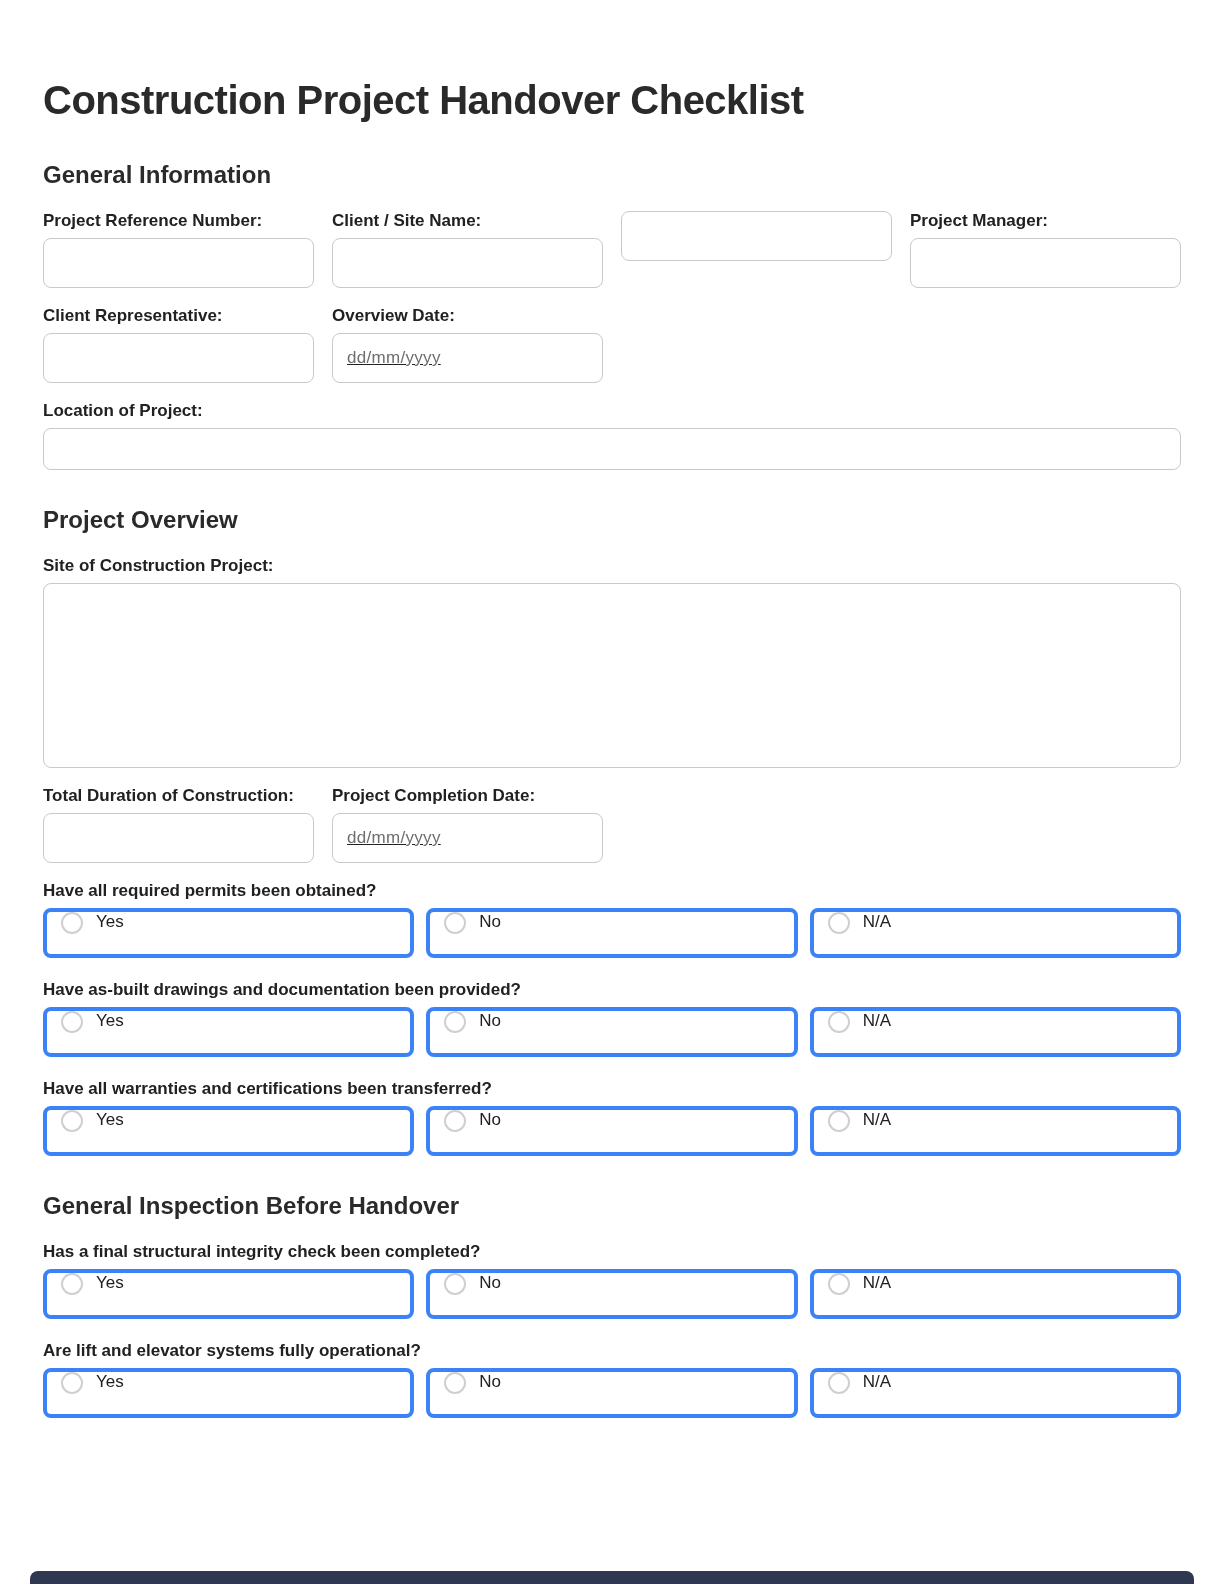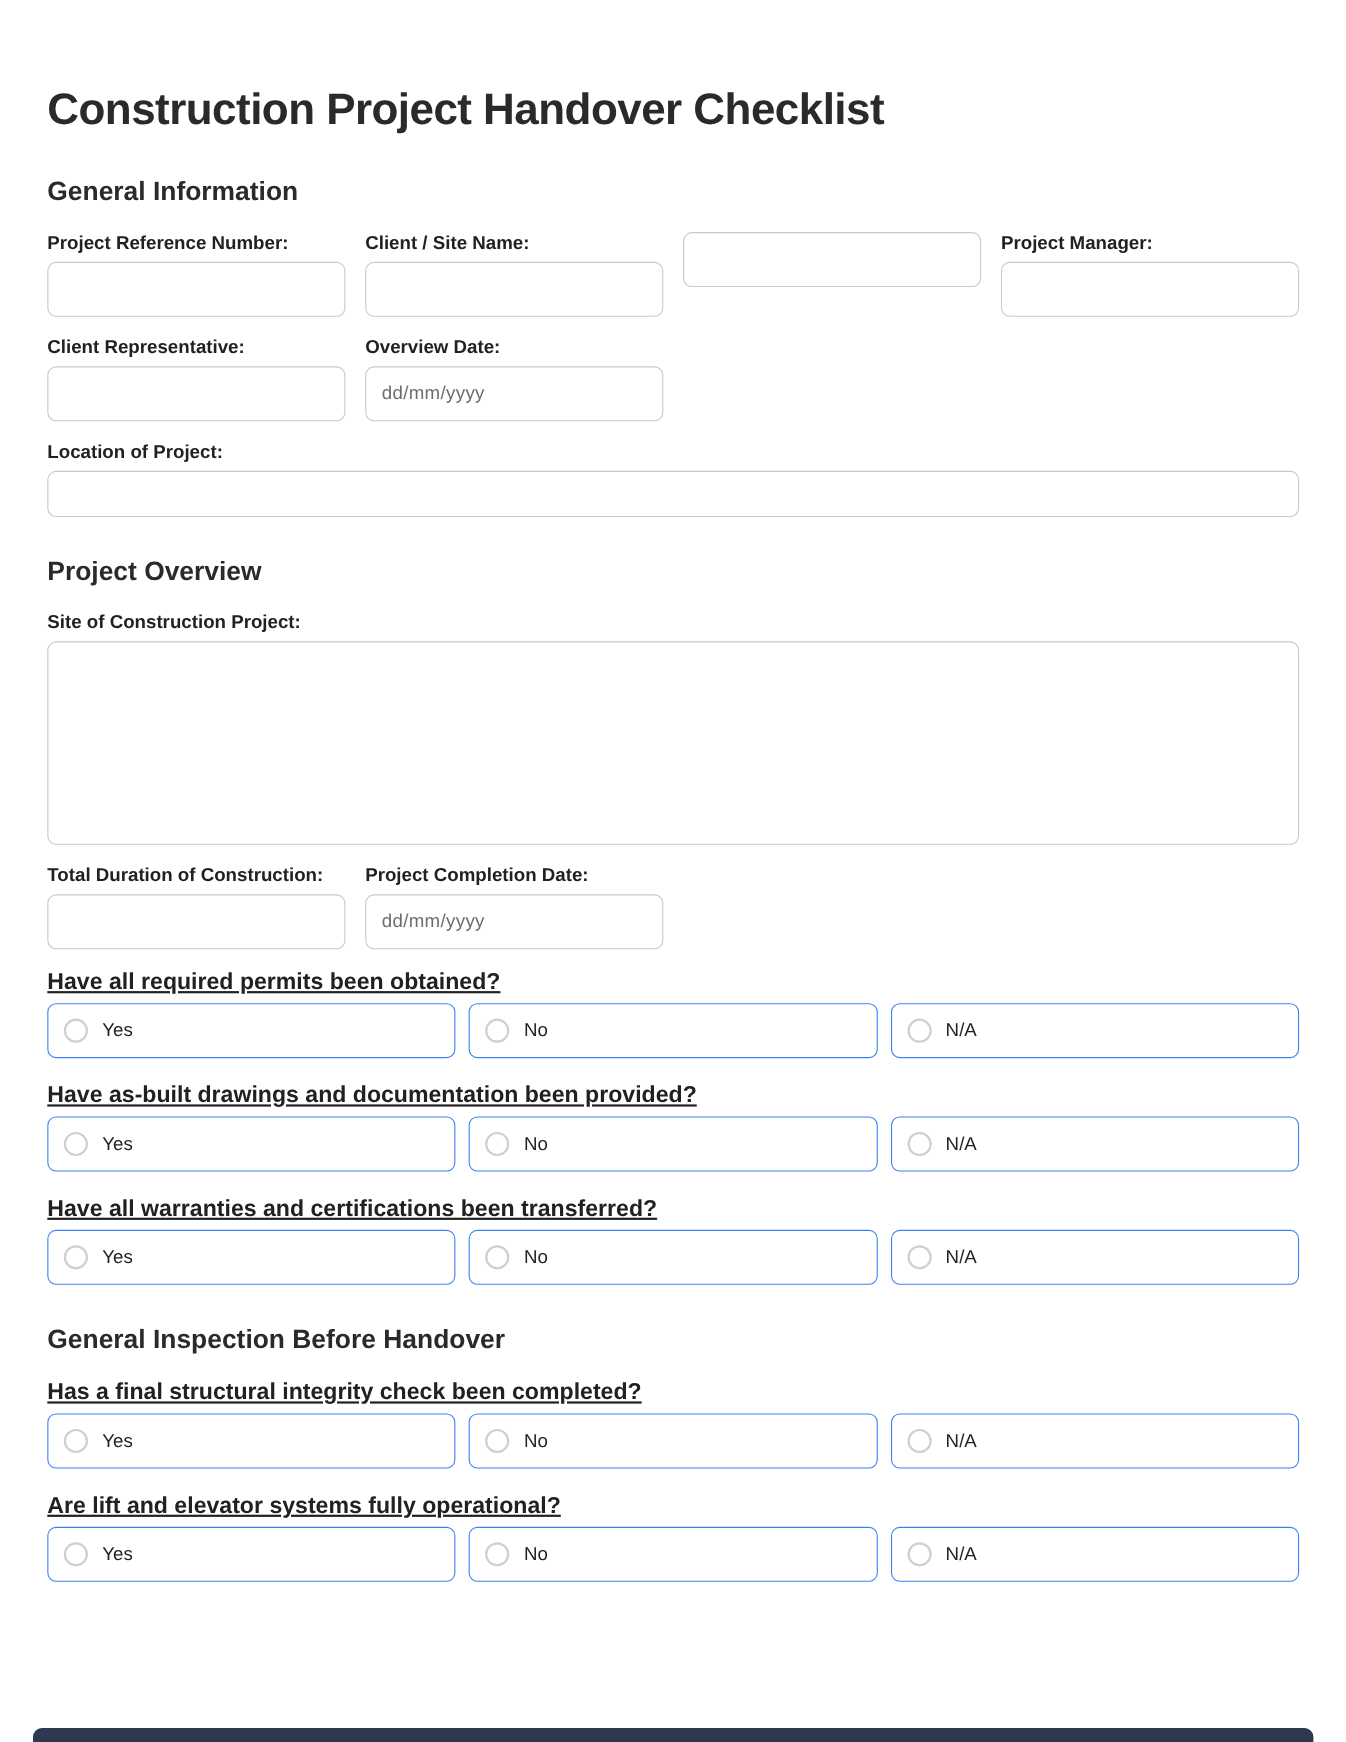--- a/index.html
+++ b/index.html
@@ -31,35 +31,35 @@
   }
   input[type="text"], textarea {
     width: 100%; height: 50px;
     border: 1px solid #c9c9c9; border-radius: 8px;
     background: #fff; outline: none;
     font-family: "Liberation Sans", sans-serif;
     font-size: 17px; color: #212121;
     padding: 0 14px;
   }
   input::placeholder { color: #6e6e6e; opacity: 1; }
-  input.date-input { letter-spacing: 0.3px; }
+  input.date-input { letter-spacing: 0.3px; text-decoration: underline; }
   input.short { height: 42px; }
   textarea {
     height: 185px; padding: 12px 14px; resize: none; display: block;
   }
 
   .question { margin-bottom: 22px; }
   .q-label {
-    font-size: 21px; font-weight: 700; color: #212121; margin-bottom: 7px; text-decoration: underline;
+    font-size: 17px; font-weight: 700; color: #212121; margin-bottom: 7px;
   }
   .options { display: grid; grid-template-columns: 1fr 1fr 1fr; gap: 12px; }
   .option {
     height: 50px; background: #fff;
-    border: 1px solid #3b82f6; border-radius: 8px;
-    display: flex; align-items: center; gap: 13px; padding: 0 14px;
+    border: 4px solid #3b82f6; border-radius: 8px;
+    display: flex; gap: 13px; padding: 0 14px;
     cursor: pointer;
   }
   .radio {
     width: 22px; height: 22px; flex: none;
     border: 2px solid #cfcfcf; border-radius: 50%; background: #fff;
   }
   .option-label { font-size: 17px; color: #212121; }
 
   .footer-bar {
     position: absolute; left: 30px; right: 30px; bottom: 0; height: 13px;

